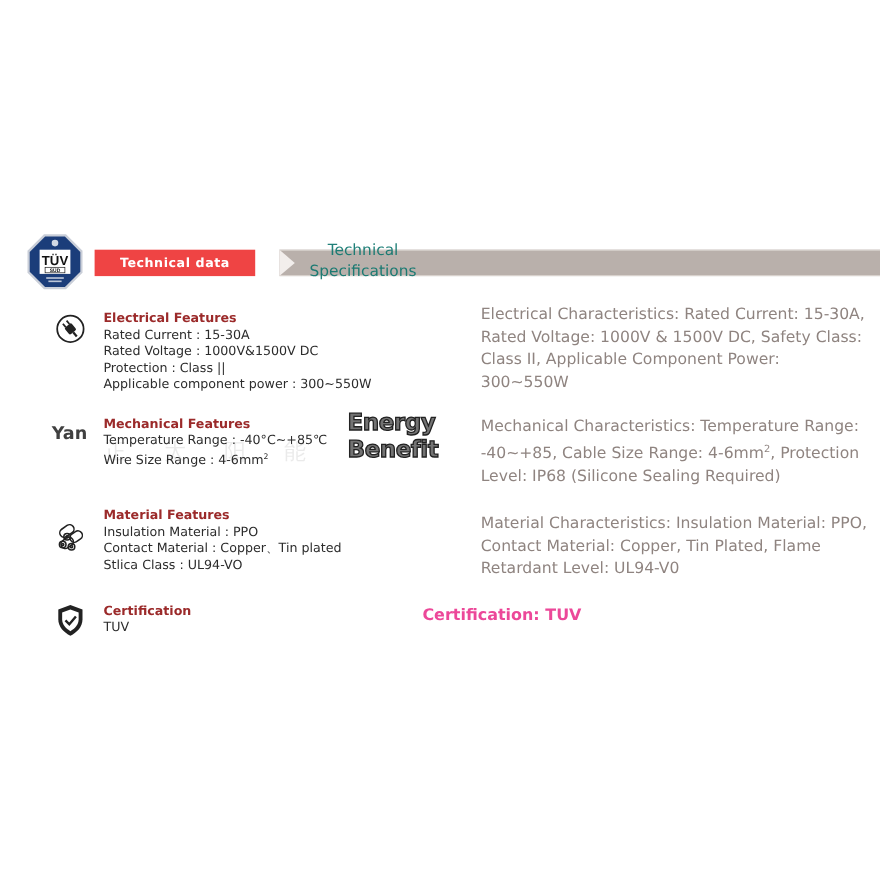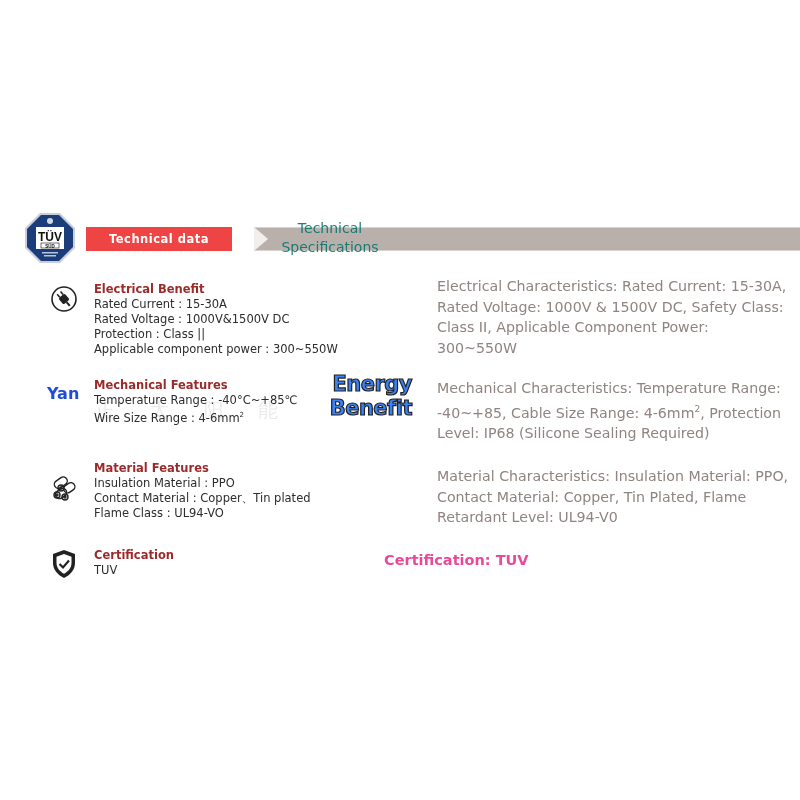--- a/index.html
+++ b/index.html
@@ -38,26 +38,26 @@
       font-size: 11.5px; line-height: 15px;
     }
     .sec-line {
       color: #2c2c2c; font-family: "DejaVu Sans", sans-serif; font-size: 11.5px;
       line-height: 15px; white-space: nowrap;
     }
     .sec-line sup { font-size: 7px; }
 
     .yan-label {
       position: absolute; left: 47px; top: 384px;
-      font-family: "DejaVu Sans", sans-serif; font-weight: bold; font-size: 16px; color: #1d4ed8;
+      font-family: "DejaVu Sans", sans-serif; font-weight: bold; font-size: 16px; color: #404040;
     }
     .energy-overlay {
       position: absolute; left: 316px; top: 372px; width: 96px;
       font-family: "DejaVu Sans", sans-serif; font-weight: bold; font-size: 21px;
-      line-height: 24px; color: #3b82f6; text-align: right;
+      line-height: 24px; color: #737373; text-align: left;
       -webkit-text-stroke: 1.2px #222; letter-spacing: -0.5px;
     }
     .watermark {
       position: absolute; left: 95px; top: 397px; width: 240px;
       font-family: "DejaVu Serif", serif; font-size: 20px; color: #b0b0b0; opacity: 0.25;
       letter-spacing: 14px; white-space: nowrap;
     }
 
     .trans {
       position: absolute; left: 437px; width: 356px;
@@ -101,21 +101,21 @@
       <circle cx="14" cy="14" r="12" fill="none" stroke="#222" stroke-width="1.6"></circle>
       <g transform="rotate(-40 14 14)">
         <rect x="10" y="10" width="8" height="8" rx="1.5" fill="#222"></rect>
         <rect x="11" y="6" width="1.6" height="4" fill="#222"></rect>
         <rect x="15.4" y="6" width="1.6" height="4" fill="#222"></rect>
         <rect x="13" y="18" width="2" height="5" fill="#222"></rect>
       </g>
     </svg>
   </div>
   <div class="sec-body">
-    <div class="sec-title">Electrical Benefit</div>
+    <div class="sec-title">Electrical Features</div>
     <div class="sec-line">Rated Current : 15-30A</div>
     <div class="sec-line">Rated Voltage : 1000V&amp;1500V DC</div>
     <div class="sec-line">Protection : Class ||</div>
     <div class="sec-line">Applicable component power : 300~550W</div>
   </div>
 </div>
 
 <div class="watermark">正 太 阳 能</div>
 <div class="section" style="top:378px;">
   <div class="sec-body">
@@ -143,21 +143,21 @@
       <circle cx="15" cy="22" r="3"></circle>
         <circle cx="15" cy="22" r="1"></circle>
       <circle cx="11" cy="13" r="3"></circle>
         <circle cx="11" cy="13" r="1"></circle>
     </svg>
   </div>
   <div class="sec-body">
     <div class="sec-title">Material Features</div>
     <div class="sec-line">Insulation Material : PPO</div>
     <div class="sec-line">Contact Material : Copper、Tin plated</div>
-    <div class="sec-line">Flame Class : UL94-VO</div>
+    <div class="sec-line">Stlica Class : UL94-VO</div>
   </div>
 </div>
 
 <div class="section" style="top:548px;">
   <div class="sec-icon" style="top:1px;">
     <svg width="28" height="30" viewBox="0 0 28 30">
       <path d="M14 1 L25 5 L25 14 C25 21 20 26 14 29 C8 26 3 21 3 14 L3 5 Z" fill="#222"></path>
       <path d="M14 5 L21.5 7.8 L21.5 14 C21.5 19 18 22.5 14 24.8 C10 22.5 6.5 19 6.5 14 L6.5 7.8 Z" fill="#ffffff"></path>
       <path d="M9.5 15 L13 18.5 L19 11.5" fill="none" stroke="#222" stroke-width="2.2"></path>
     </svg>

